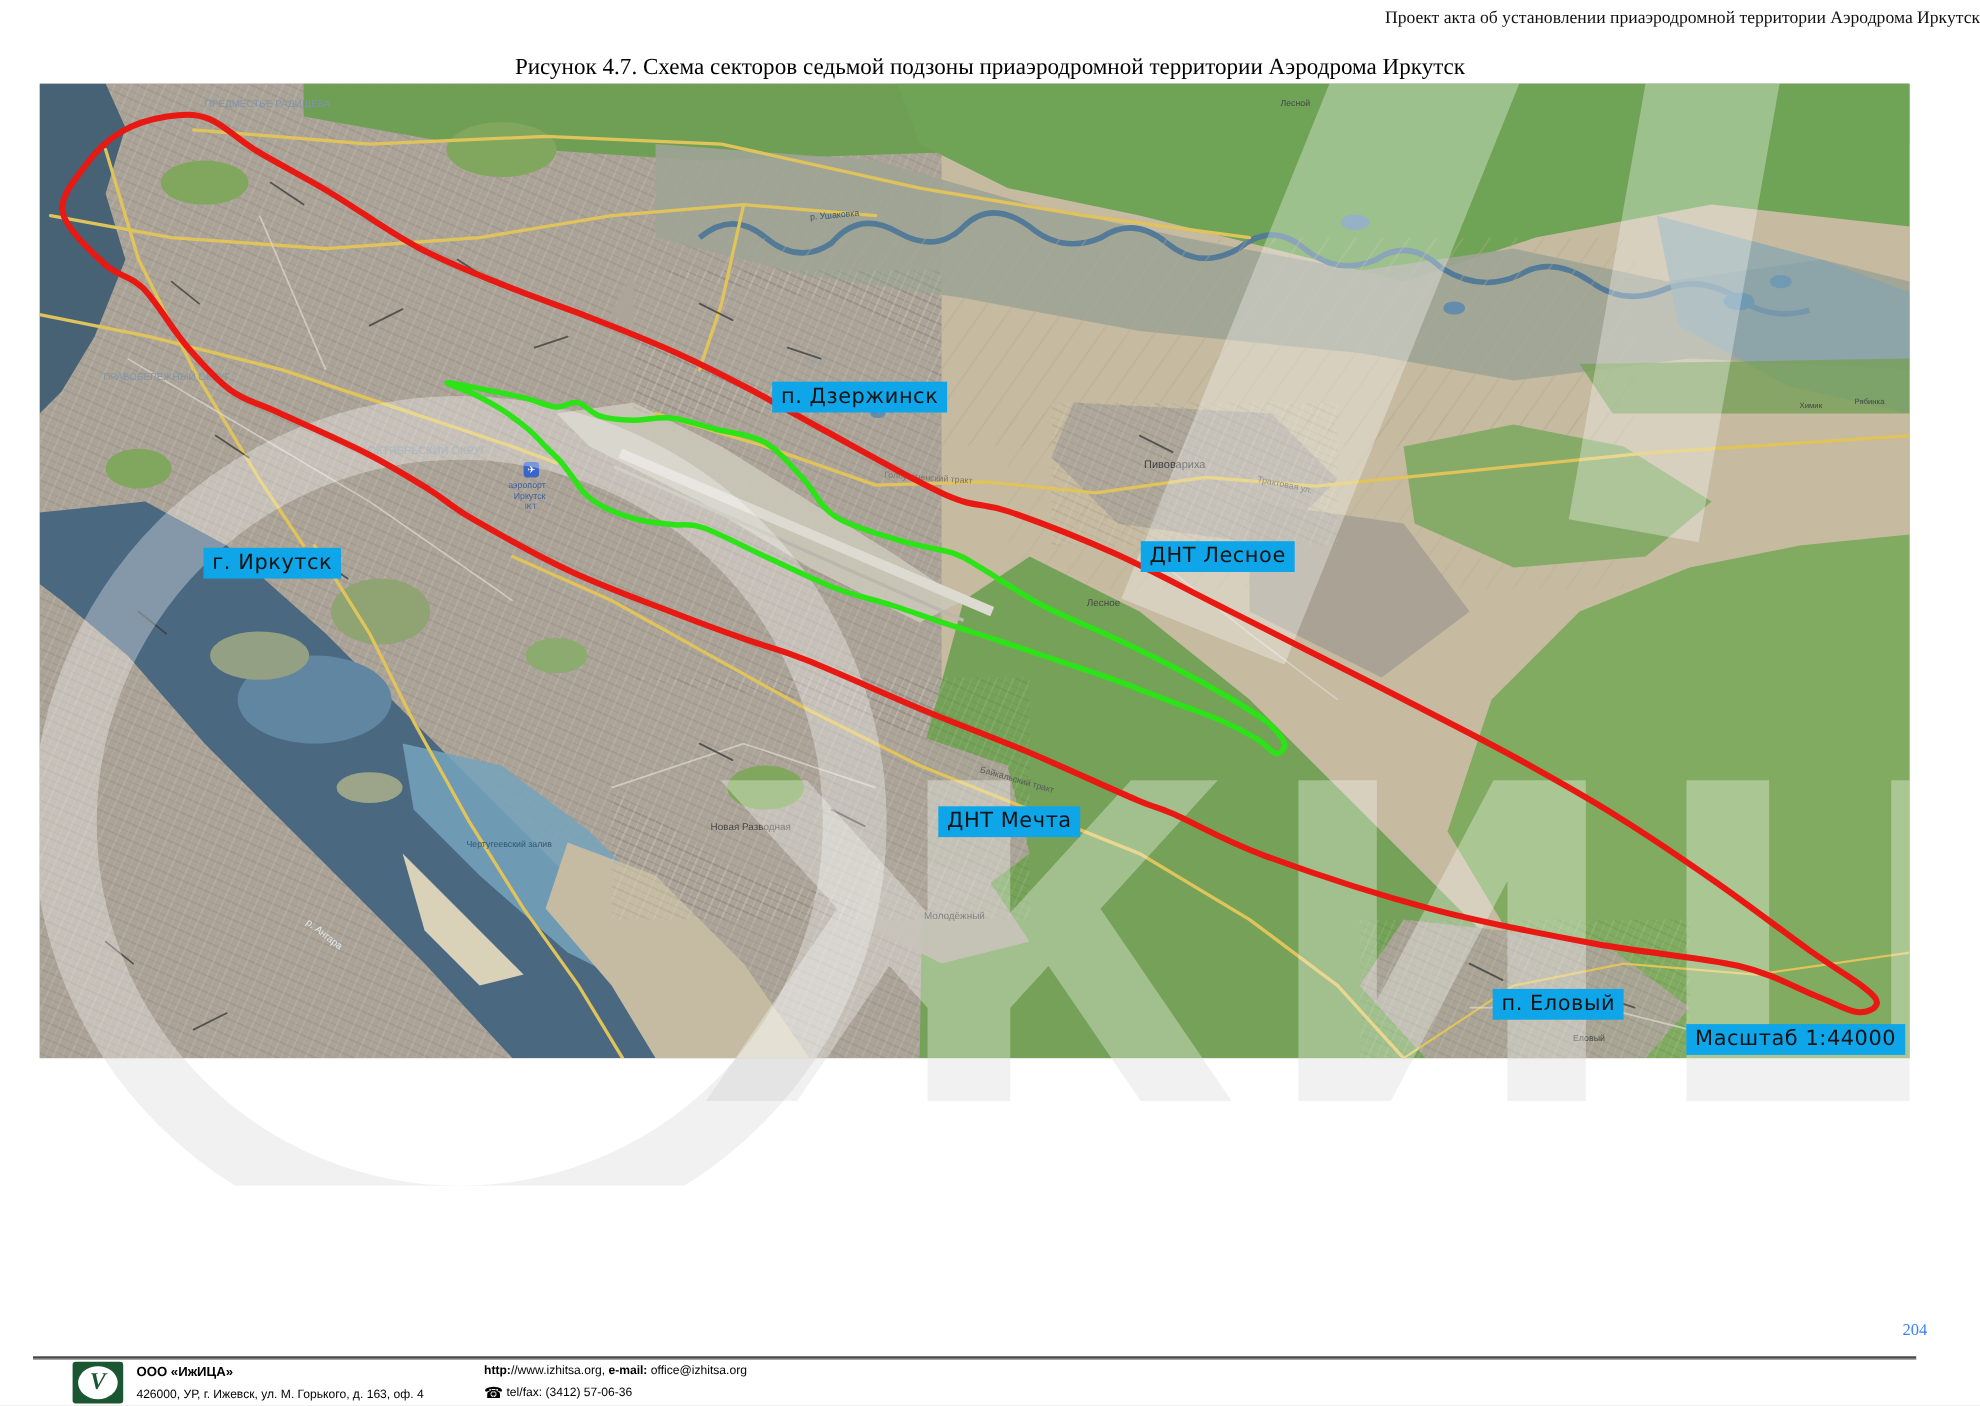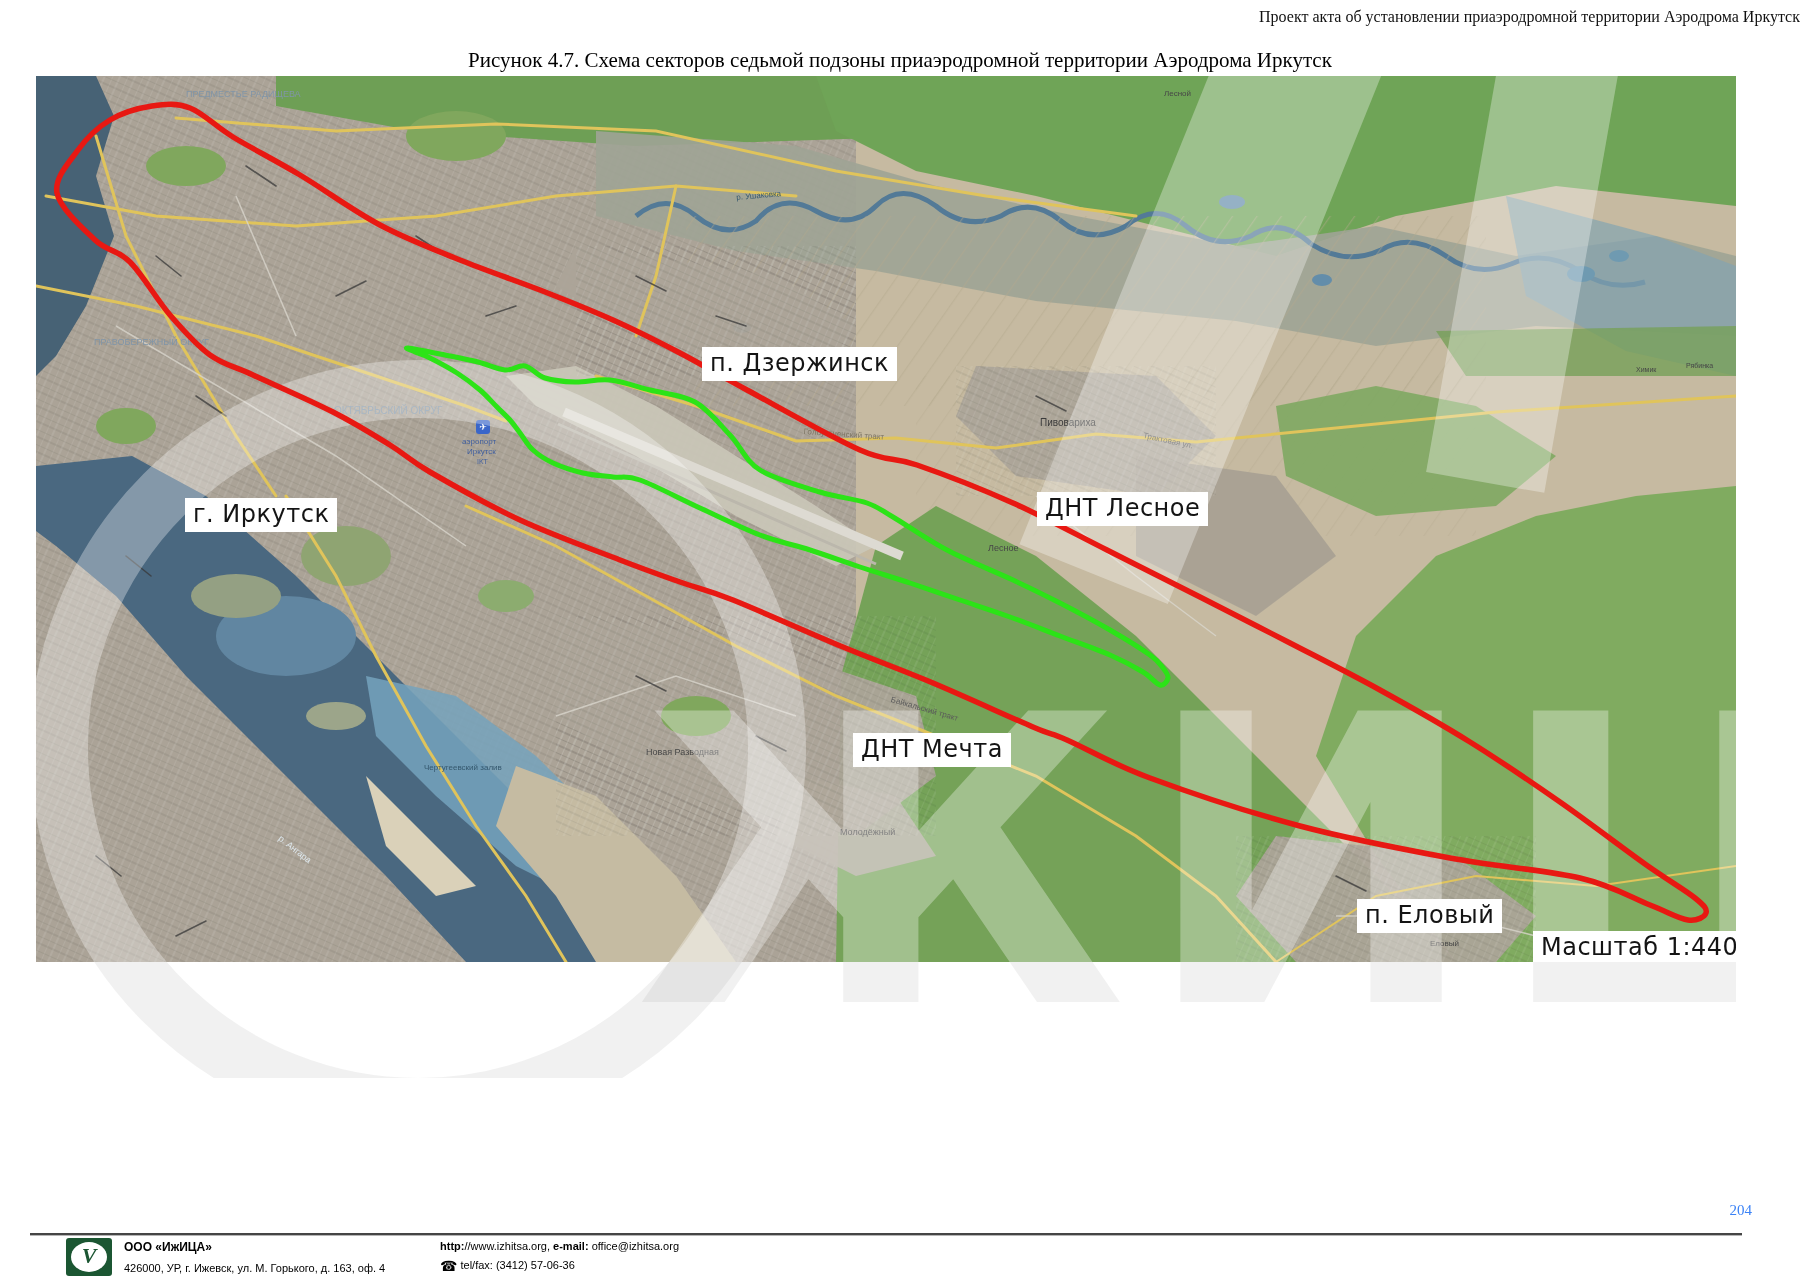--- a/index.html
+++ b/index.html
@@ -20,21 +20,21 @@
   .wm-under-wrap{position:absolute;left:36px;top:962px;width:1700px;height:116px;overflow:hidden;z-index:0;}
   .wm-under{position:absolute;left:0;top:-886px;width:1700px;height:1002px;color:rgba(120,120,120,0.10);}
   .wm-circle{position:absolute;left:-6px;top:284px;width:660px;height:660px;border-radius:50%;
              border:58px solid currentColor;}
   .wm-text{position:absolute;left:600px;top:588px;font-size:400px;font-weight:bold;
            letter-spacing:18px;line-height:1;color:currentColor;font-family:"DejaVu Sans",sans-serif;}
   .wm-band{position:absolute;background-color:currentColor;}
   .wm-b1{left:1090px;top:-80px;width:160px;height:600px;transform:rotate(22deg);}
   .wm-b2{left:1430px;top:-60px;width:120px;height:470px;transform:rotate(10deg);}
   .map svg.contours{position:absolute;left:0;top:0;z-index:4;}
-  .map-label{position:absolute;z-index:5;background:#ffffff;color:#141414;font-size:24px;
+  .map-label{position:absolute;z-index:5;background:#0ea5e9;color:#141414;font-size:19px;
              letter-spacing:.5px;padding:2px 8px 4px 8px;white-space:nowrap;
              font-family:"DejaVu Sans",sans-serif;}
   .apt-icon{position:absolute;left:440px;top:344px;width:14px;height:14px;background:#3a66c9;
             border-radius:3px;z-index:2;color:#fff;font-size:9px;line-height:14px;text-align:center;}
   .pagenum{position:absolute;right:48px;top:1202px;font-family:"Liberation Serif",serif;
            font-size:15px;color:#3b82f6;}
   .foot-line{position:absolute;left:30px;top:1233px;width:1712px;height:2px;background:#454545;
              border-bottom:1px solid #b5b5b5;}
   .logo{position:absolute;left:66px;top:1238px;width:46px;height:38px;background:#1b5632;
         border-radius:3px;}

